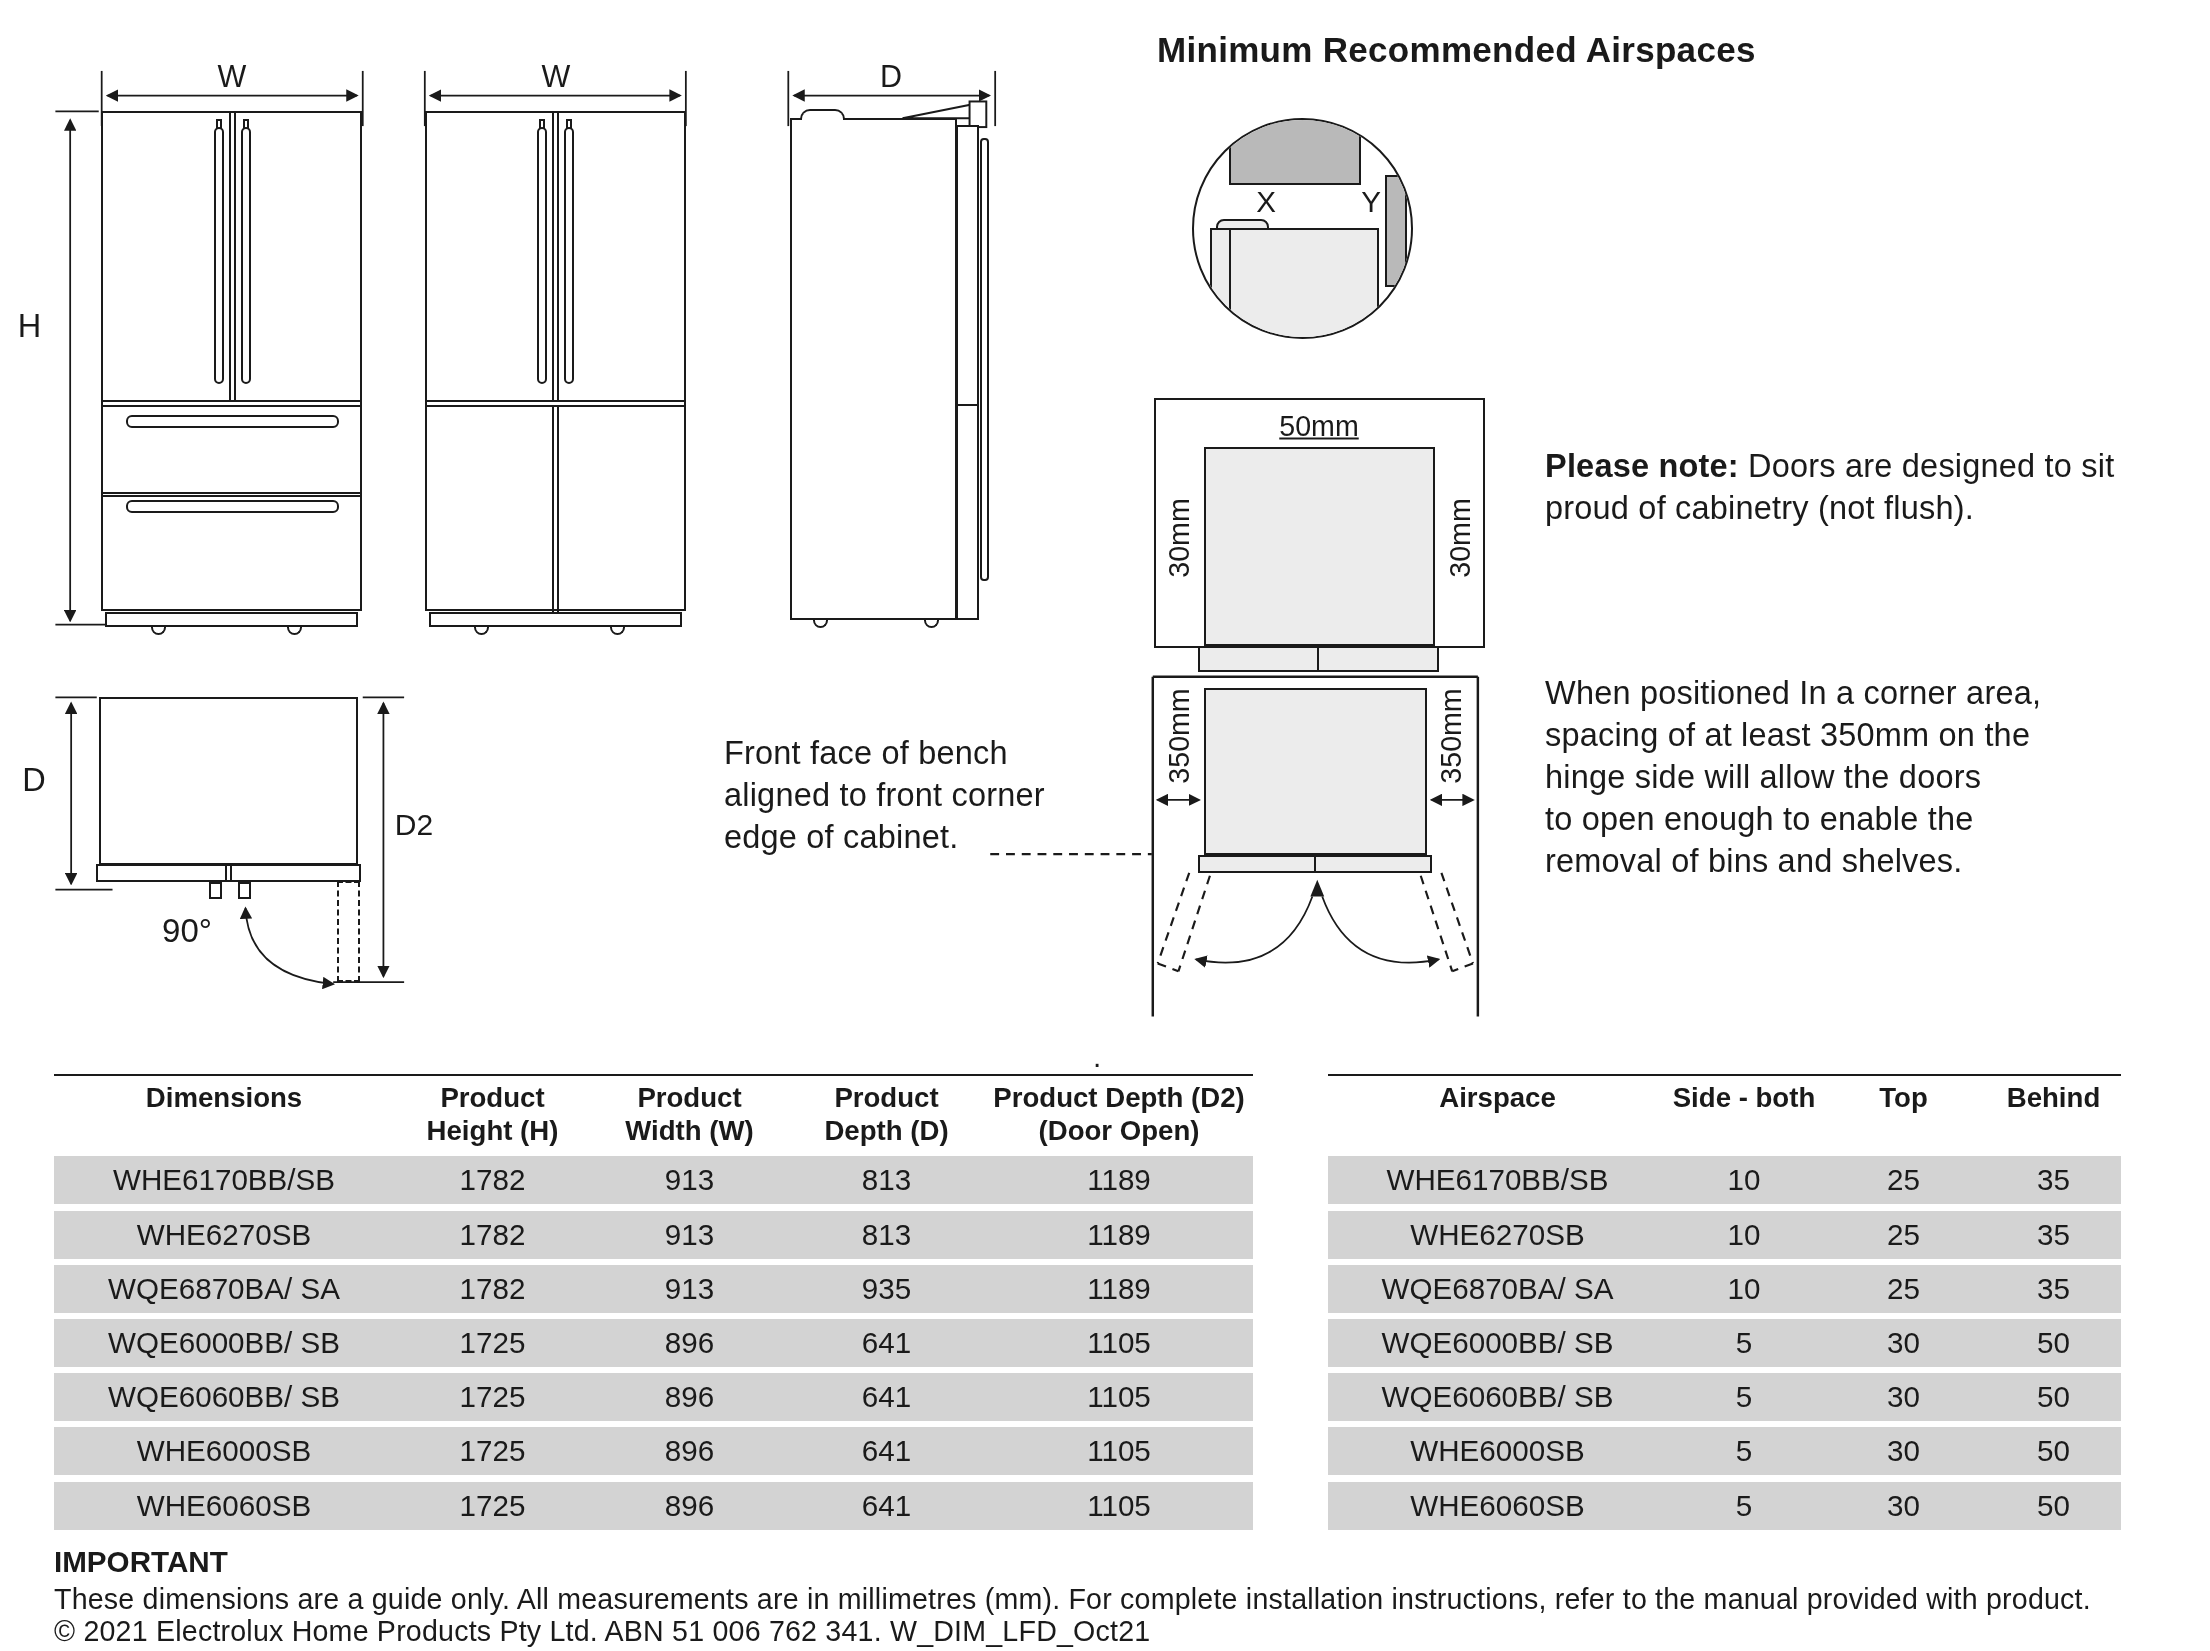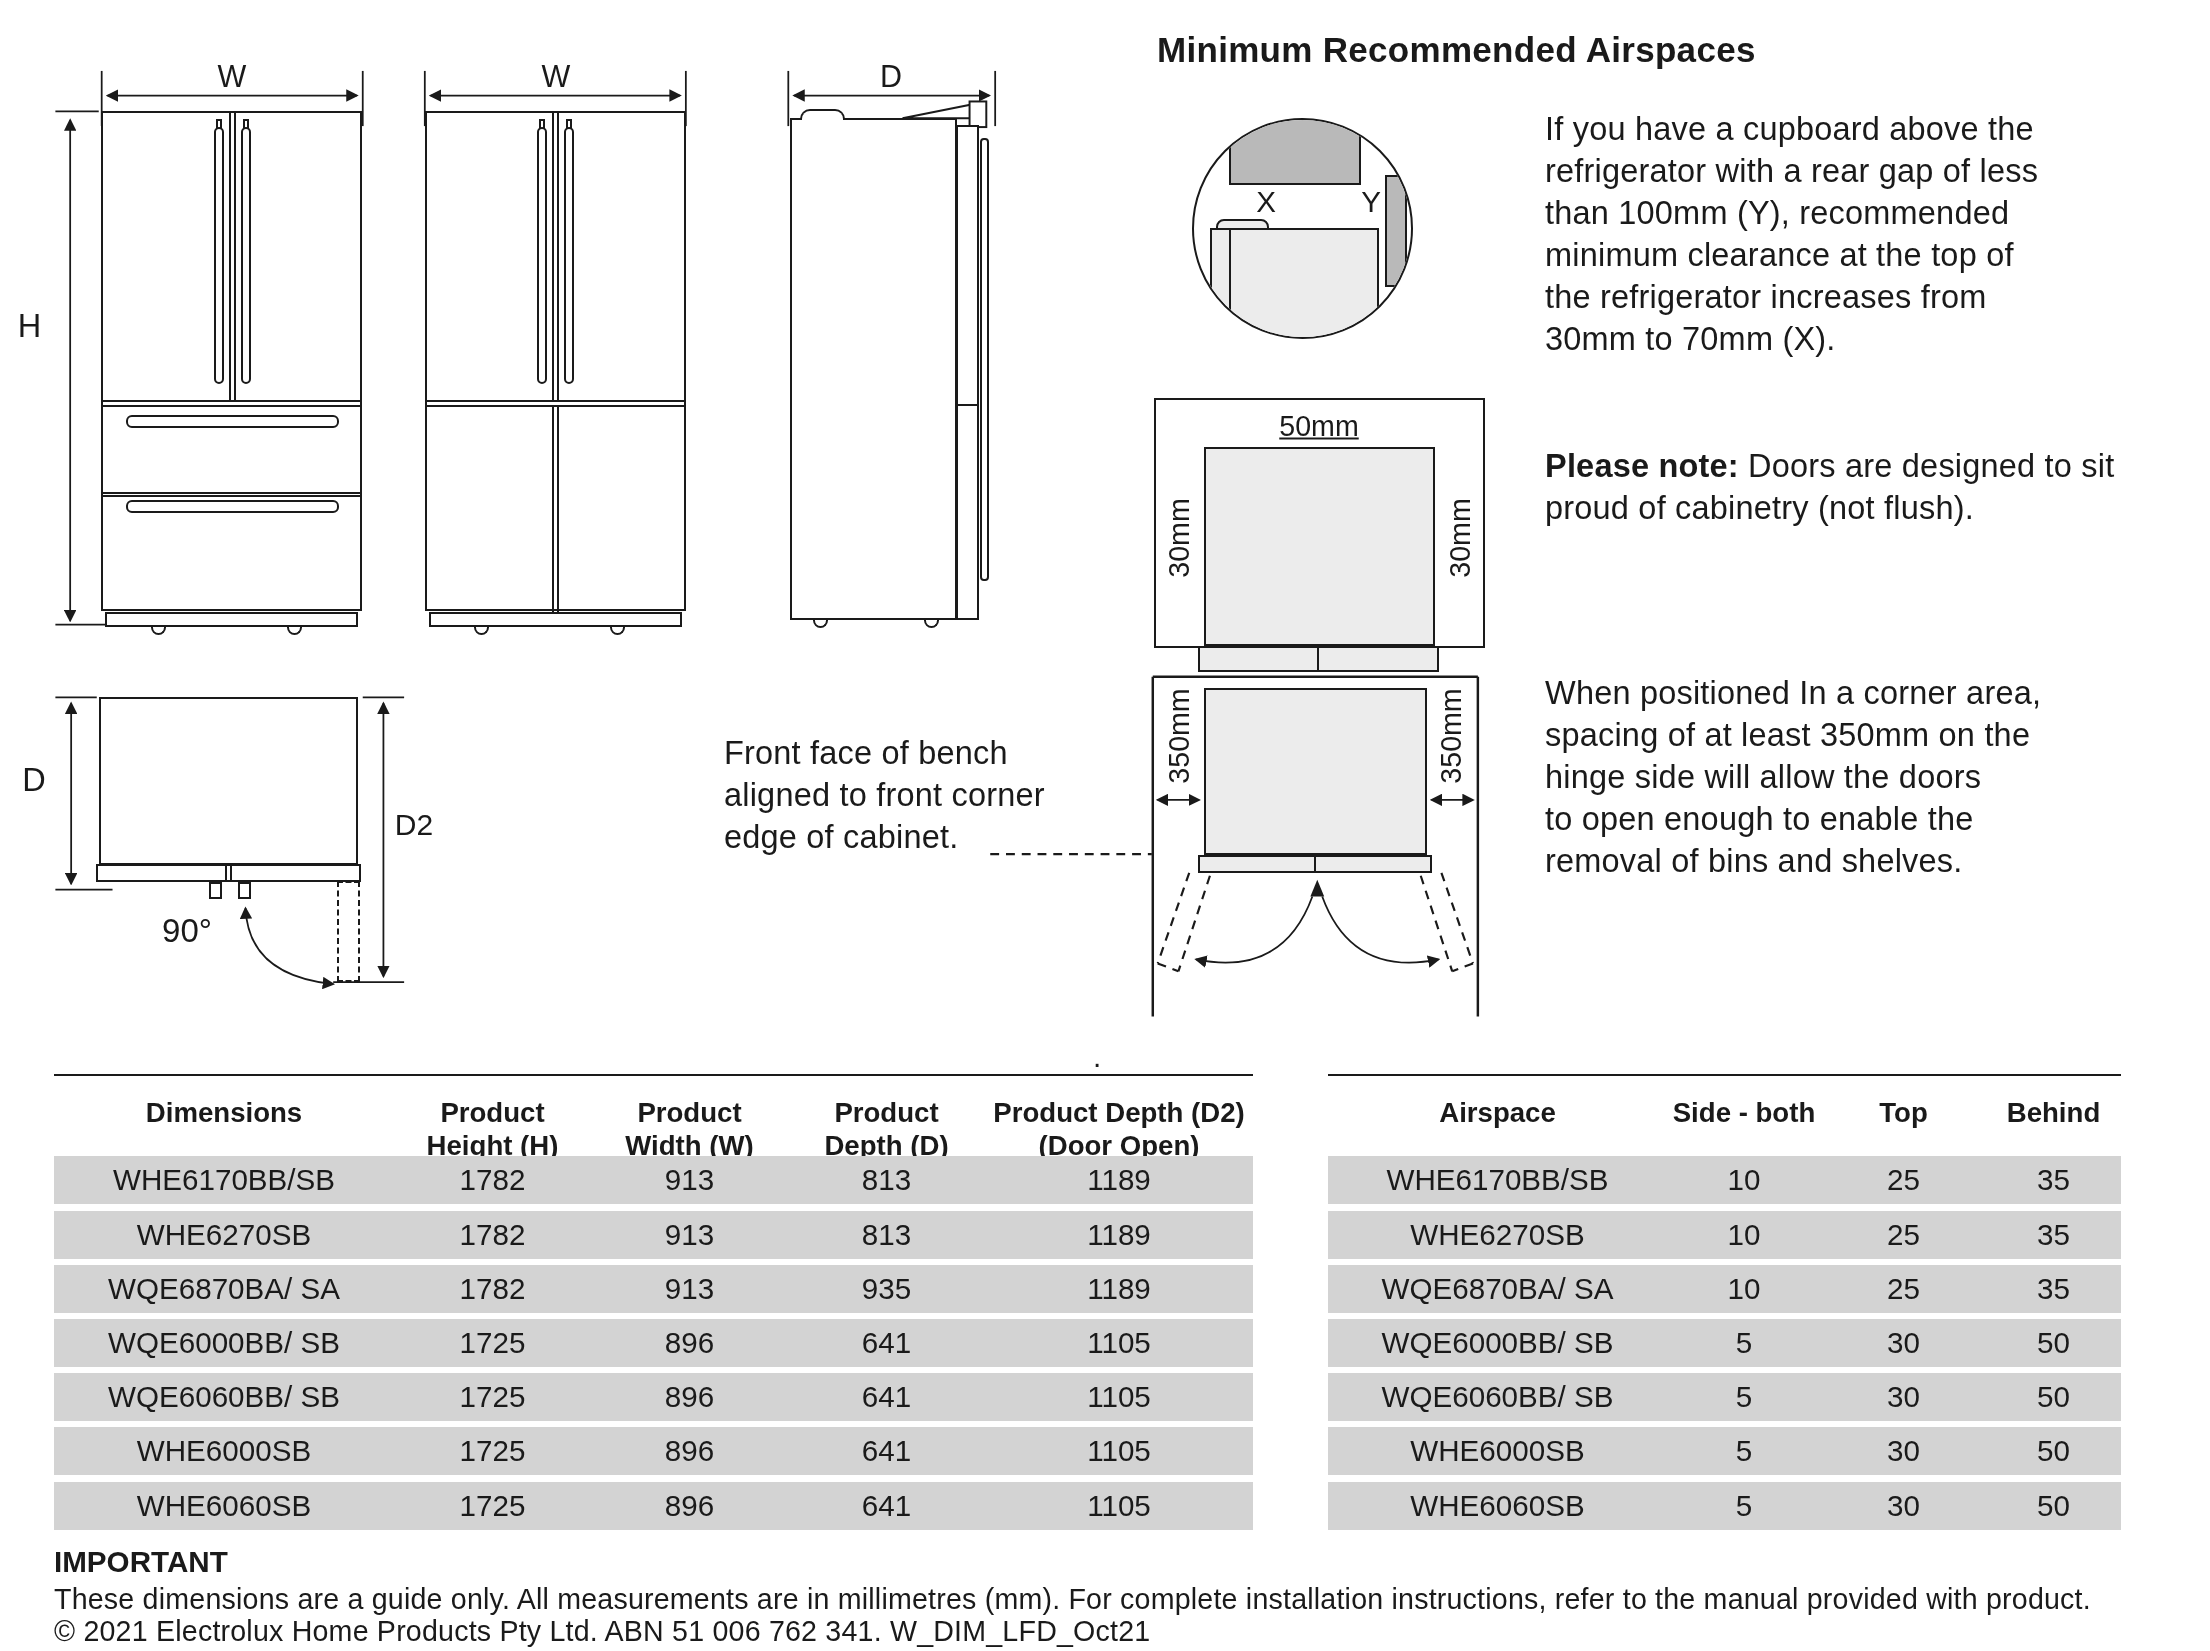--- a/index.html
+++ b/index.html
@@ -18,21 +18,21 @@
   .mull{position:absolute;border-left:2px solid #1a1a1a;border-right:2px solid #1a1a1a;box-sizing:border-box;}
   .hband{position:absolute;border-top:2px solid #1a1a1a;border-bottom:2px solid #1a1a1a;box-sizing:border-box;}
   .handle{position:absolute;border:2px solid #1a1a1a;border-radius:5.9px;box-sizing:border-box;background:#fff;}
   .nub{position:absolute;border:2px solid #1a1a1a;border-bottom:none;box-sizing:border-box;background:#fff;}
   .foot{position:absolute;width:14.8px;height:7.9px;border:2px solid #1a1a1a;border-top:none;
         border-radius:0 0 7.9px 7.9px;box-sizing:border-box;background:#fff;}
   .txt{position:absolute;font-size:32.5px;line-height:42px;white-space:pre-line;letter-spacing:0.2px;}
   .dimlabel{font-size:30.5px;}
   .heading{position:absolute;font-size:35px;font-weight:bold;letter-spacing:0.3px;}
   .tbl-rule{position:absolute;height:2px;background:#1a1a1a;}
-  .thead-cell{font-size:27.6px;font-weight:bold;text-align:center;white-space:pre-line;line-height:32.5px;margin-top:15px;}
+  .thead-cell{font-size:27.6px;font-weight:bold;text-align:center;white-space:pre-line;line-height:32.5px;}
   .trow{position:absolute;display:grid;align-items:center;background:#d3d3d3;height:48px;}
   .tcell{text-align:center;font-size:29.6px;}
   .tcell.model{font-weight:normal;font-size:29.6px;}
   .footer1{font-size:29.6px;font-weight:bold;text-align:center;}
   .footer2{font-size:28.6px;white-space:nowrap;letter-spacing:0.2px;}
   svg{position:absolute;left:0;top:0;pointer-events:none;}
 </style>
 </head>
 <body>
 
@@ -158,26 +158,20 @@
       <div class="abs midgray" style="left:35px;top:-11.8px;width:132px;height:77px;border:2px solid #1a1a1a;box-sizing:border-box;"></div>
       <div class="abs midgray" style="left:191px;top:55px;width:21.7px;height:112px;border:2px solid #1a1a1a;box-sizing:border-box;"></div>
       <div class="abs grayfill" style="left:21.7px;top:99px;width:53px;height:11.8px;border:2px solid #1a1a1a;border-radius:7.9px 7.9px 0 0;box-sizing:border-box;"></div>
       <div class="abs grayfill" style="left:15.8px;top:108px;width:169px;height:118px;border:2px solid #1a1a1a;box-sizing:border-box;"></div>
       <div class="abs" style="left:35px;top:110px;width:2px;height:114px;background:#1a1a1a;"></div>
     </div>
     <div class="hlabel" style="left:1266px;top:202px;font-size:29.6px;">X</div>
     <div class="hlabel" style="left:1371px;top:202px;font-size:29.6px;">Y</div>
   </div>
 
-  <div class="txt" style="left:1545px;top:108px;width:591px;">If you have a cupboard above the
-refrigerator with a rear gap of less
-than 100mm (Y), recommended
-minimum clearance at the top of
-the refrigerator increases from
-30mm to 70mm (X).</div>
 
   <div>
     <div class="box nofill" style="left:1154px;top:398px;width:331px;height:250px;"></div>
     <div class="abs grayfill" style="left:1204px;top:447px;width:231px;height:199px;border:2.5px solid #1a1a1a;box-sizing:border-box;"></div>
     <div class="abs grayfill" style="left:1198px;top:646px;width:241px;height:25.6px;border:2.5px solid #1a1a1a;box-sizing:border-box;"></div>
     <div class="abs" style="left:1317px;top:646px;width:2px;height:25.6px;background:#1a1a1a;"></div>
     <div class="hlabel" style="left:1319px;top:426px;font-size:28.6px;text-decoration:underline;">50mm</div>
     <div class="vlabel" style="left:1179px;top:538px;font-size:28.6px;">30mm</div>
     <div class="vlabel" style="left:1460px;top:538px;font-size:28.6px;">30mm</div>
   </div>

